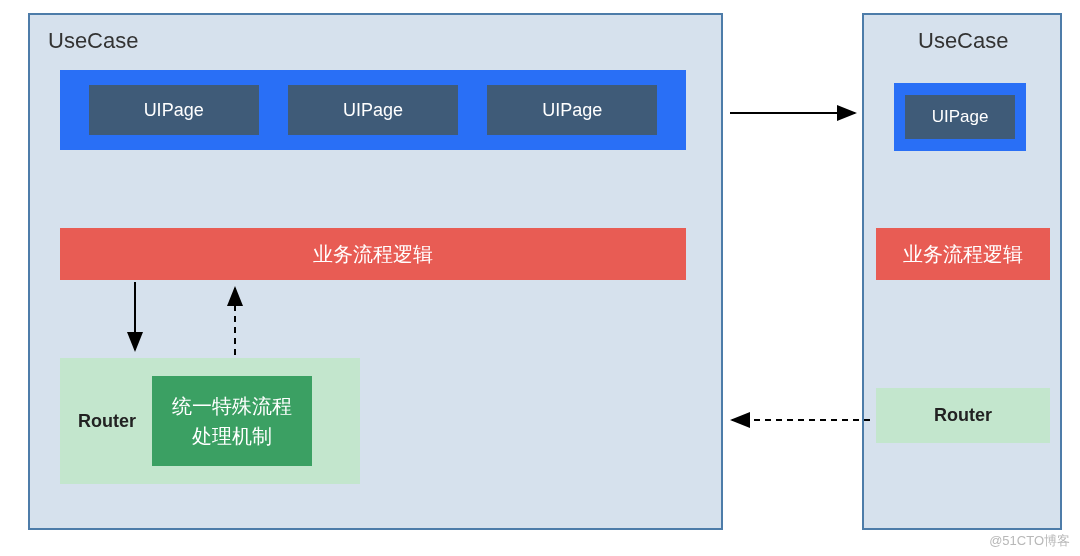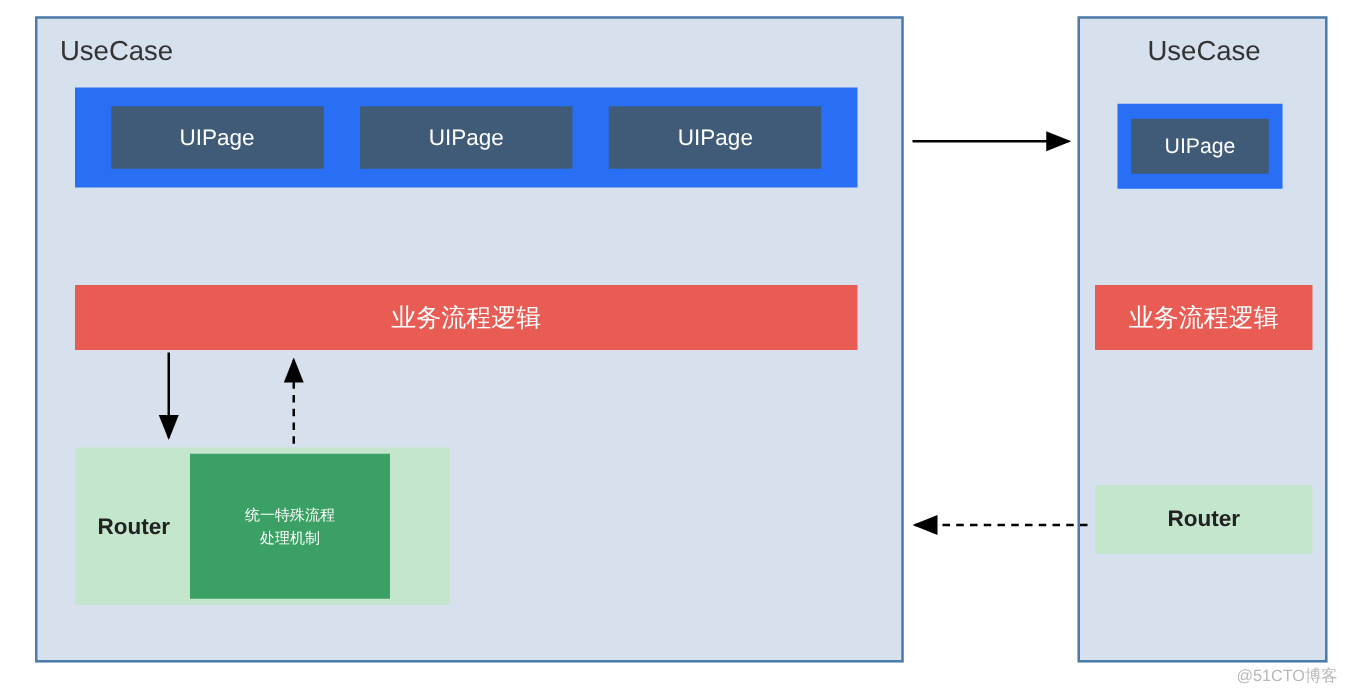--- a/index.html
+++ b/index.html
@@ -125,25 +125,25 @@
       font-weight: bold;
       font-size: 18px;
       color: #222;
       padding-left: 18px;
       padding-right: 16px;
     }
     .router-inner {
       background: #3ba063;
       color: #fff;
       width: 160px;
-      height: 116px;
-      display: flex;
-      align-items: center;
-      justify-content: center;
-      font-size: 12px;
+      height: 90px;
+      display: flex;
+      align-items: center;
+      justify-content: center;
+      font-size: 20px;
       text-align: center;
       line-height: 1.5;
     }
     .router-right {
       position: absolute;
       left: 876px;
       top: 388px;
       width: 174px;
       height: 55px;
       background: #c3e6cd;

